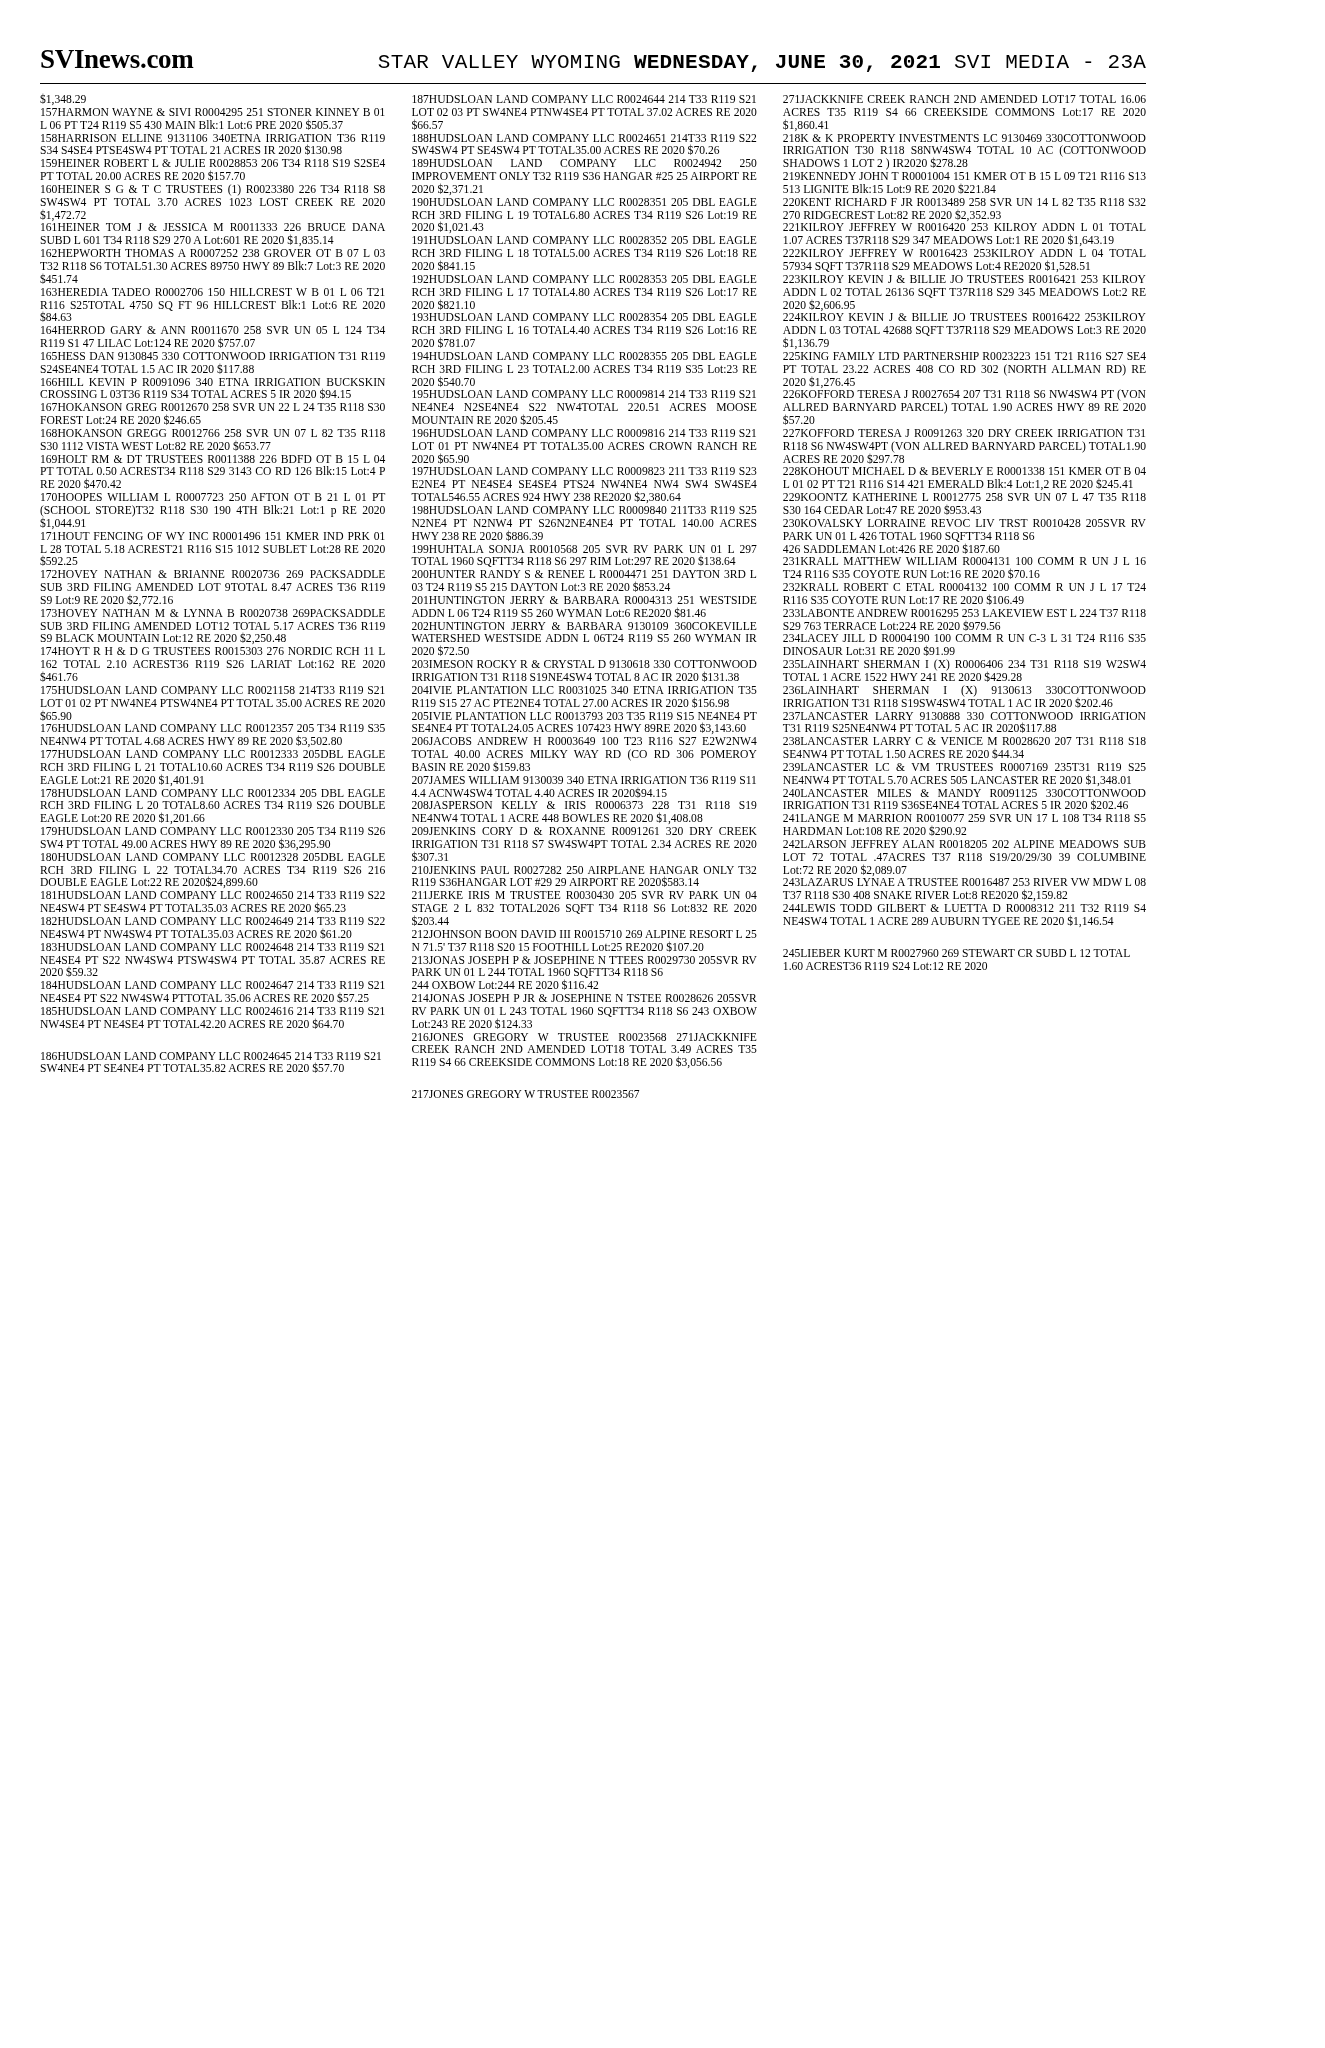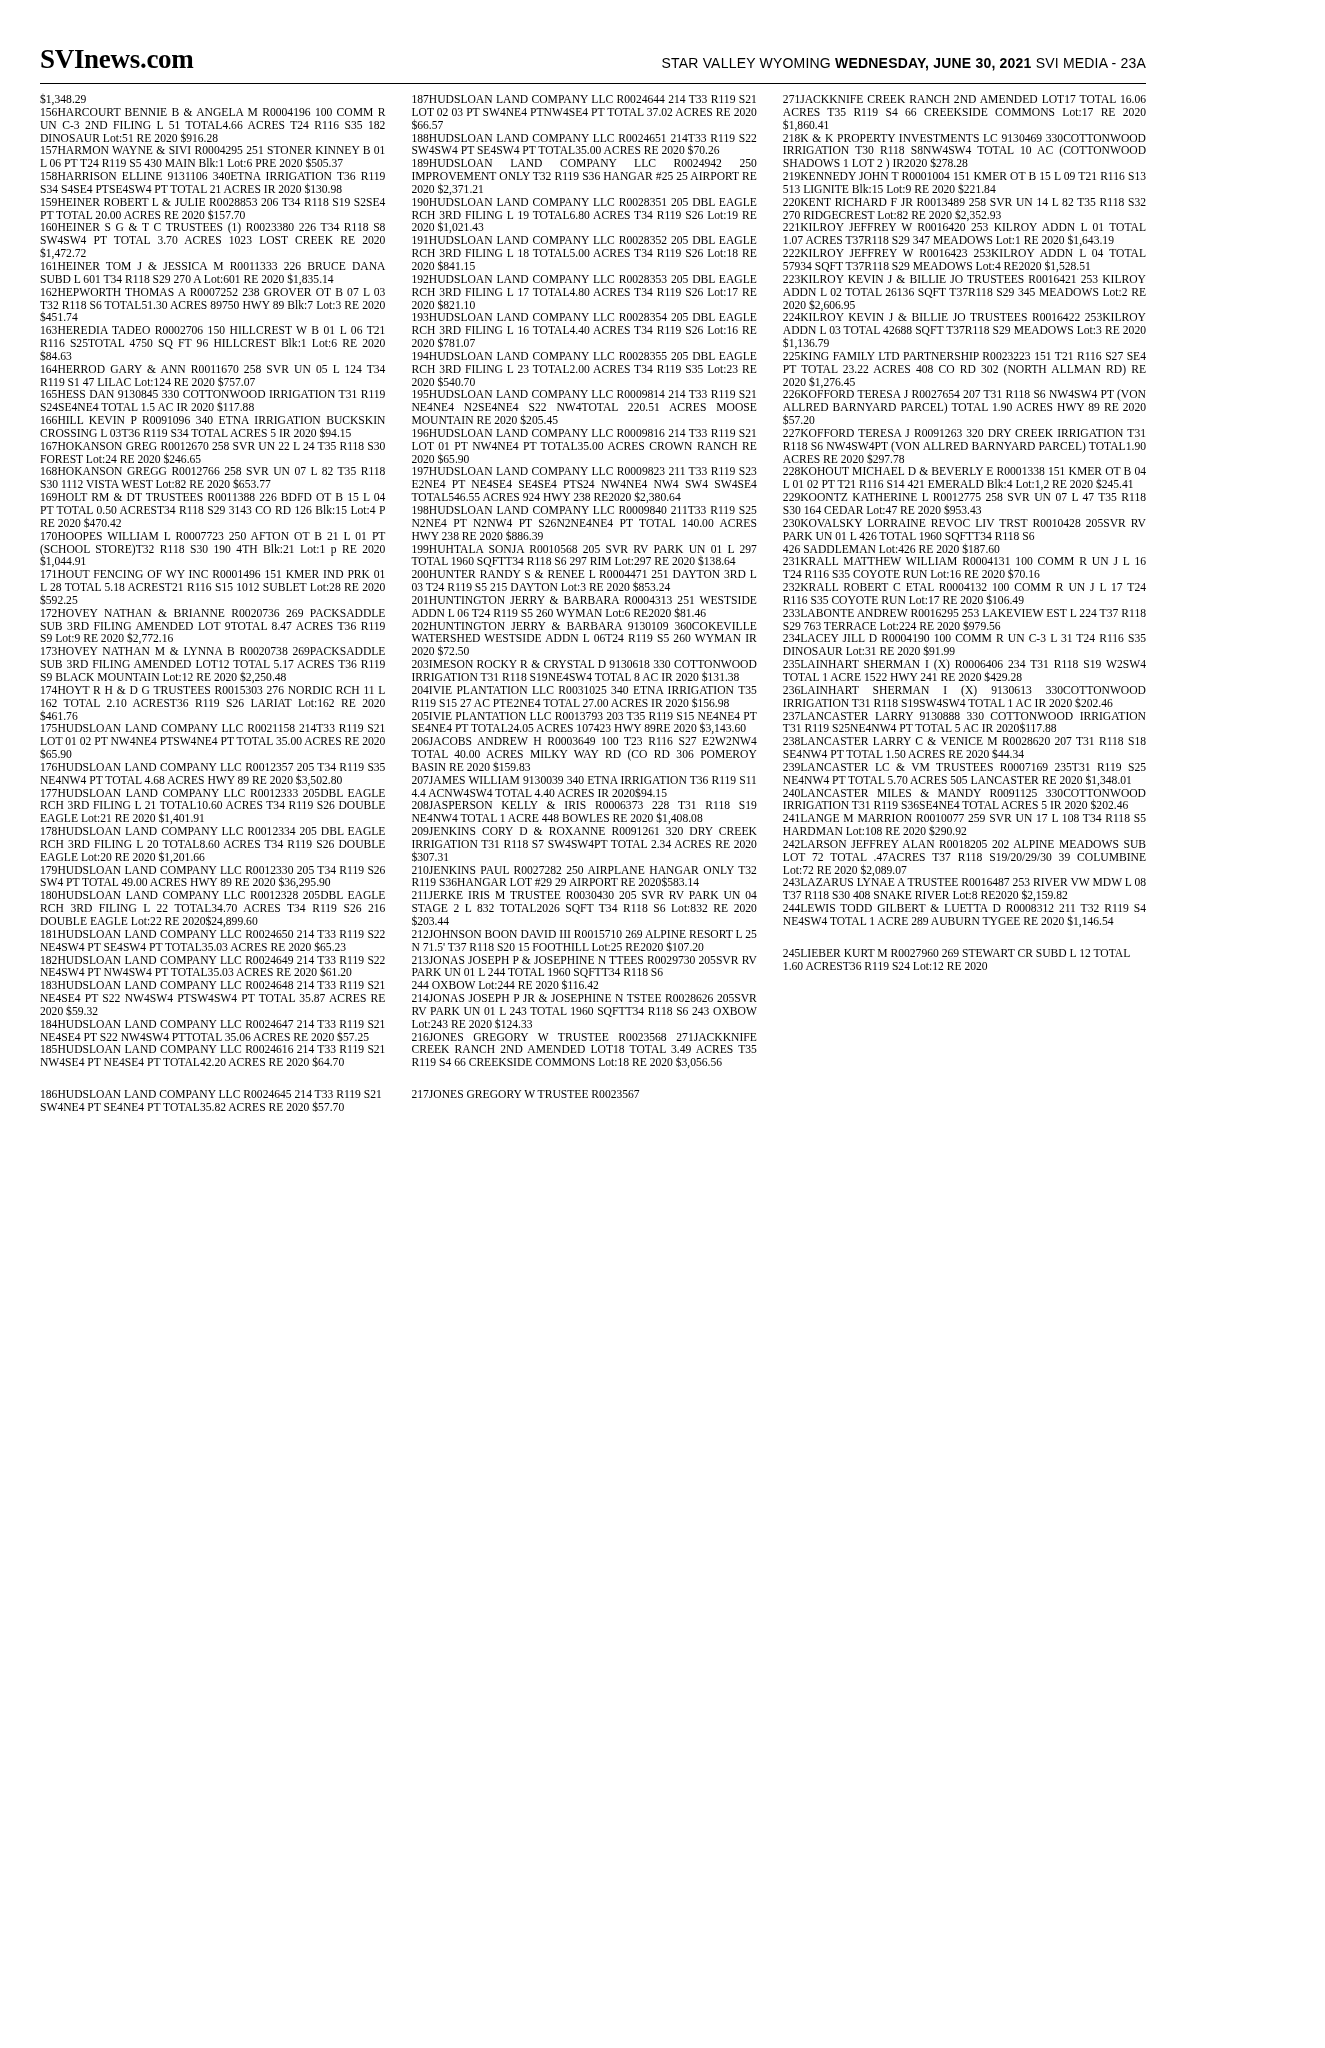--- a/index.html
+++ b/index.html
@@ -21,22 +21,22 @@
     justify-content:space-between;
     padding-bottom:6px;
   }
   .masthead-left{
     font-family:"Liberation Serif", serif;
     font-weight:bold;
     font-size:27px;
     letter-spacing:-0.3px;
   }
   .masthead-right{
-    font-family:Liberation Sans, sans-serif;
-    font-size:14px;
+    font-family:Liberation Mono, monospace;
+    font-size:21px;
     letter-spacing:0.2px;
   }
   .masthead-right .bold{font-weight:bold;}
   .rule{
     border-top:1.6px solid #000;
     margin-top:2px;
     margin-bottom:10px;
   }
   .columns{
     display:flex;
@@ -77,21 +77,20 @@
       <span>STAR VALLEY WYOMING</span>
       <span class="bold">WEDNESDAY, JUNE 30, 2021</span>
       <span>SVI MEDIA - 23A</span>
     </div>
   </div>
   <div class="rule"></div>
 
   <div class="columns">
     <div class="col" id="col1">
         <p class="entry">$1,348.29</p>
-        <p class="entry">156HARCOURT BENNIE B &amp; ANGELA M R0004196 100 COMM R UN C-3 2ND FILING L 51 TOTAL4.66 ACRES T24 R116 S35 182 DINOSAUR Lot:51 RE 2020 $916.28</p>
         <p class="entry">157HARMON WAYNE &amp; SIVI R0004295 251 STONER KINNEY B 01 L 06 PT T24 R119 S5 430 MAIN Blk:1 Lot:6 PRE 2020 $505.37</p>
         <p class="entry">158HARRISON ELLINE 9131106 340ETNA IRRIGATION T36 R119 S34 S4SE4 PTSE4SW4 PT TOTAL 21 ACRES IR 2020 $130.98</p>
         <p class="entry">159HEINER ROBERT L &amp; JULIE R0028853 206 T34 R118 S19 S2SE4 PT TOTAL 20.00 ACRES RE 2020 $157.70</p>
         <p class="entry">160HEINER S G &amp; T C TRUSTEES (1) R0023380 226 T34 R118 S8 SW4SW4 PT TOTAL 3.70 ACRES 1023 LOST CREEK RE 2020 $1,472.72</p>
         <p class="entry">161HEINER TOM J &amp; JESSICA M R0011333 226 BRUCE DANA SUBD L 601 T34 R118 S29 270 A Lot:601 RE 2020 $1,835.14</p>
         <p class="entry">162HEPWORTH THOMAS A R0007252 238 GROVER OT B 07 L 03 T32 R118 S6 TOTAL51.30 ACRES 89750 HWY 89 Blk:7 Lot:3 RE 2020 $451.74</p>
         <p class="entry">163HEREDIA TADEO R0002706 150 HILLCREST W B 01 L 06 T21 R116 S25TOTAL 4750 SQ FT 96 HILLCREST Blk:1 Lot:6 RE 2020 $84.63</p>
         <p class="entry">164HERROD GARY &amp; ANN R0011670 258 SVR UN 05 L 124 T34 R119 S1 47 LILAC Lot:124 RE 2020 $757.07</p>
         <p class="entry">165HESS DAN 9130845 330 COTTONWOOD IRRIGATION T31 R119 S24SE4NE4 TOTAL 1.5 AC IR 2020 $117.88</p>
         <p class="entry">166HILL KEVIN P R0091096 340 ETNA IRRIGATION BUCKSKIN CROSSING L 03T36 R119 S34 TOTAL ACRES 5 IR 2020 $94.15</p>

